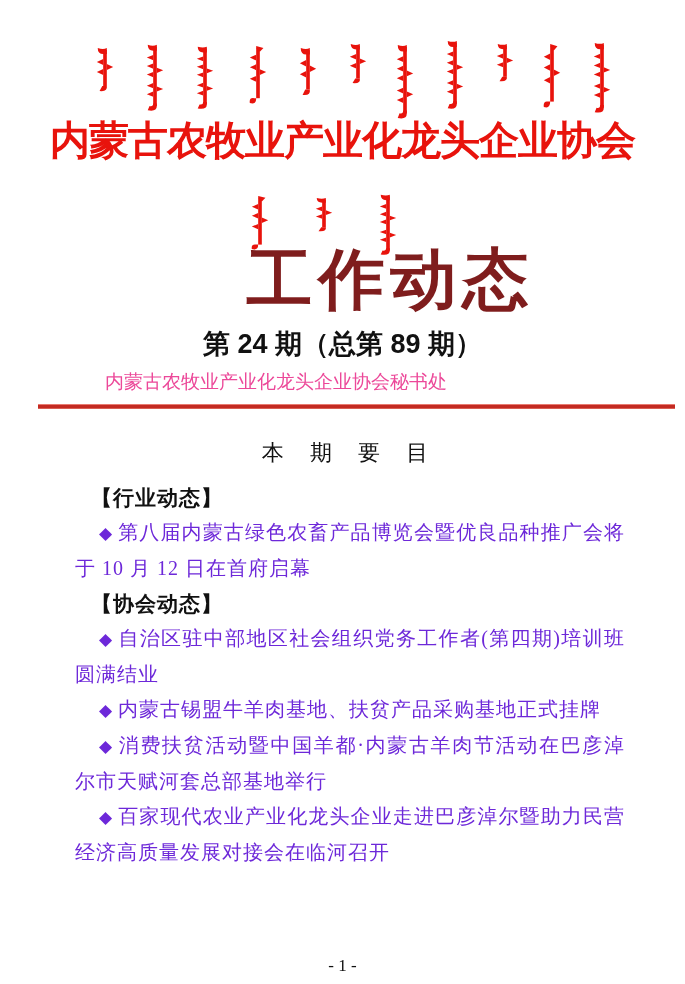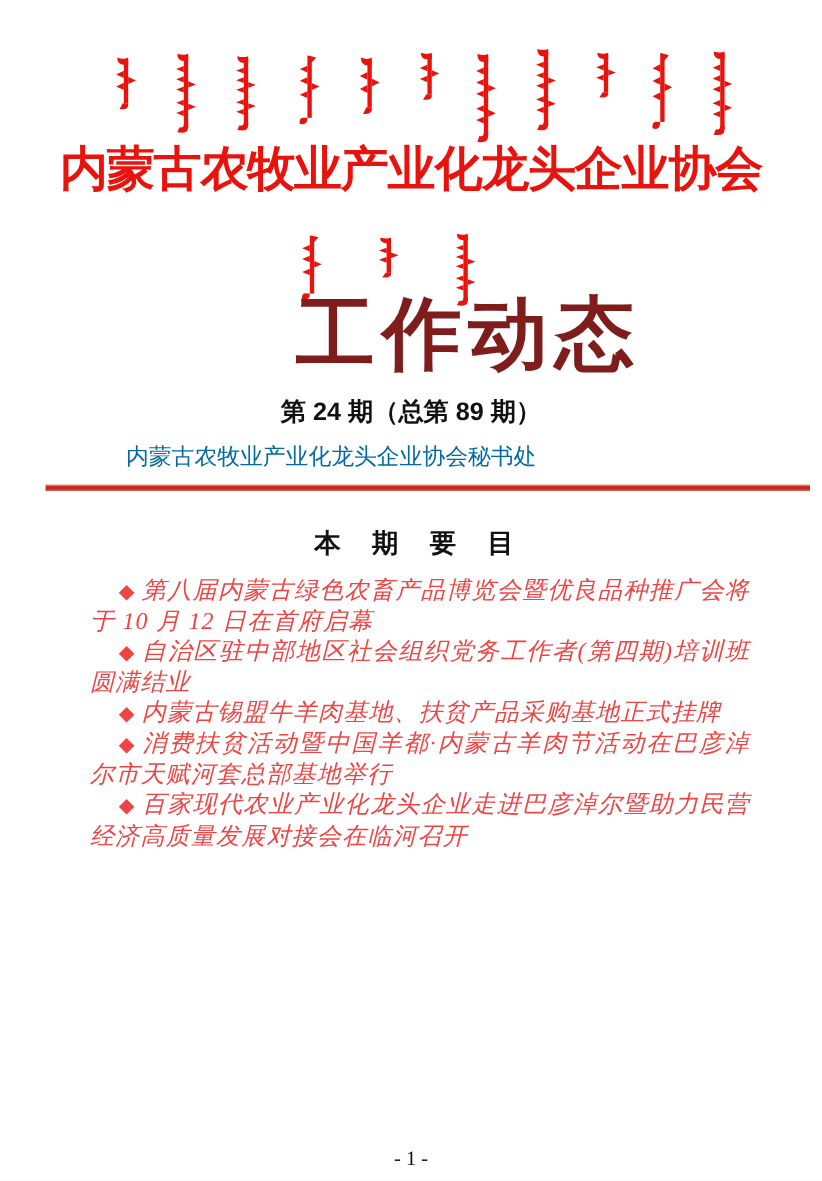--- a/index.html
+++ b/index.html
@@ -33,59 +33,58 @@
     position:absolute;top:236px;left:0;width:100%;
     margin:0;text-align:center;
     font-family:"Liberation Serif", serif;
     font-weight:bold;font-size:66px;line-height:88px;
     color:#7f1d1d;letter-spacing:6px;white-space:nowrap;padding-left:48px;
   }
   .issue-line{
     position:absolute;top:328px;left:0;width:100%;
     text-align:center;
     font-family:"Liberation Sans", sans-serif;
-    font-weight:bold;font-size:21px;line-height:32px;
+    font-weight:bold;font-size:27px;line-height:32px;
     color:#111;
   }
   .pub-row{
     position:absolute;top:369px;left:105px;right:64px;
     display:flex;justify-content:space-between;align-items:baseline;
-    font-size:19px;line-height:26px;color:#0369a1;
+    font-size:19px;line-height:26px;color:#ec4899;
   }
   .red-rule{
     position:absolute;top:404px;left:38px;right:10px;height:3px;
     background:#c32a22;
     border-top:1px solid #e87a70;
     border-bottom:1px solid #d95e52;
   }
   
   .toc{
     position:absolute;top:438px;left:75px;right:60px;
   }
   .toc-heading{
     margin:0 0 12px 0;text-align:center;
     font-family:"Liberation Sans", sans-serif;
-    font-weight:bold;font-size:22px;line-height:30px;
+    font-weight:normal;font-size:22px;line-height:30px;
     letter-spacing:10px;color:#111;
   }
   .toc-section-label{
     margin:0;
     font-family:"Liberation Sans", sans-serif;
     font-weight:bold;font-size:21px;line-height:35px;
     letter-spacing:1px;color:#111;
     text-indent:16px;
   }
   .toc-item{
     margin:0;
-    font-size:20px;line-height:25px;
+    font-size:20px;line-height:35px;
     letter-spacing:1px;
     text-align:justify;
     text-indent:24px;
-    color:#ef4444;
-    font-style:italic;
+    color:#6d28d9;
   }
   .toc-item .bullet{margin-right:5px;font-family:"DejaVu Sans", sans-serif;font-size:17px;}
   
   .page-number{
     position:absolute;bottom:8px;left:0;width:100%;
     text-align:center;font-size:17px;color:#111;
   }
 </style>
 </head>
 <body>
@@ -154,23 +153,25 @@
 
   <div class="pub-row">
     <span>内蒙古农牧业产业化龙头企业协会秘书处</span>
   </div>
 
   <div class="red-rule"></div>
 
   <div class="toc">
     <h3 class="toc-heading">本 期 要 目</h3>
 
+    <p class="toc-section-label">【行业动态】</p>
 
     <p class="toc-item"><span class="bullet">◆</span><span>第八届内蒙古绿色农畜产品博览会暨优良品种推广会将于 10 月 12 日在首府启幕</span></p>
 
+    <p class="toc-section-label">【协会动态】</p>
 
     <p class="toc-item"><span class="bullet">◆</span><span>自治区驻中部地区社会组织党务工作者(第四期)培训班圆满结业</span></p>
 
     <p class="toc-item"><span class="bullet">◆</span><span>内蒙古锡盟牛羊肉基地、扶贫产品采购基地正式挂牌</span></p>
 
     <p class="toc-item"><span class="bullet">◆</span><span>消费扶贫活动暨中国羊都·内蒙古羊肉节活动在巴彦淖尔市天赋河套总部基地举行</span></p>
 
     <p class="toc-item"><span class="bullet">◆</span><span>百家现代农业产业化龙头企业走进巴彦淖尔暨助力民营经济高质量发展对接会在临河召开</span></p>
 
   </div>

